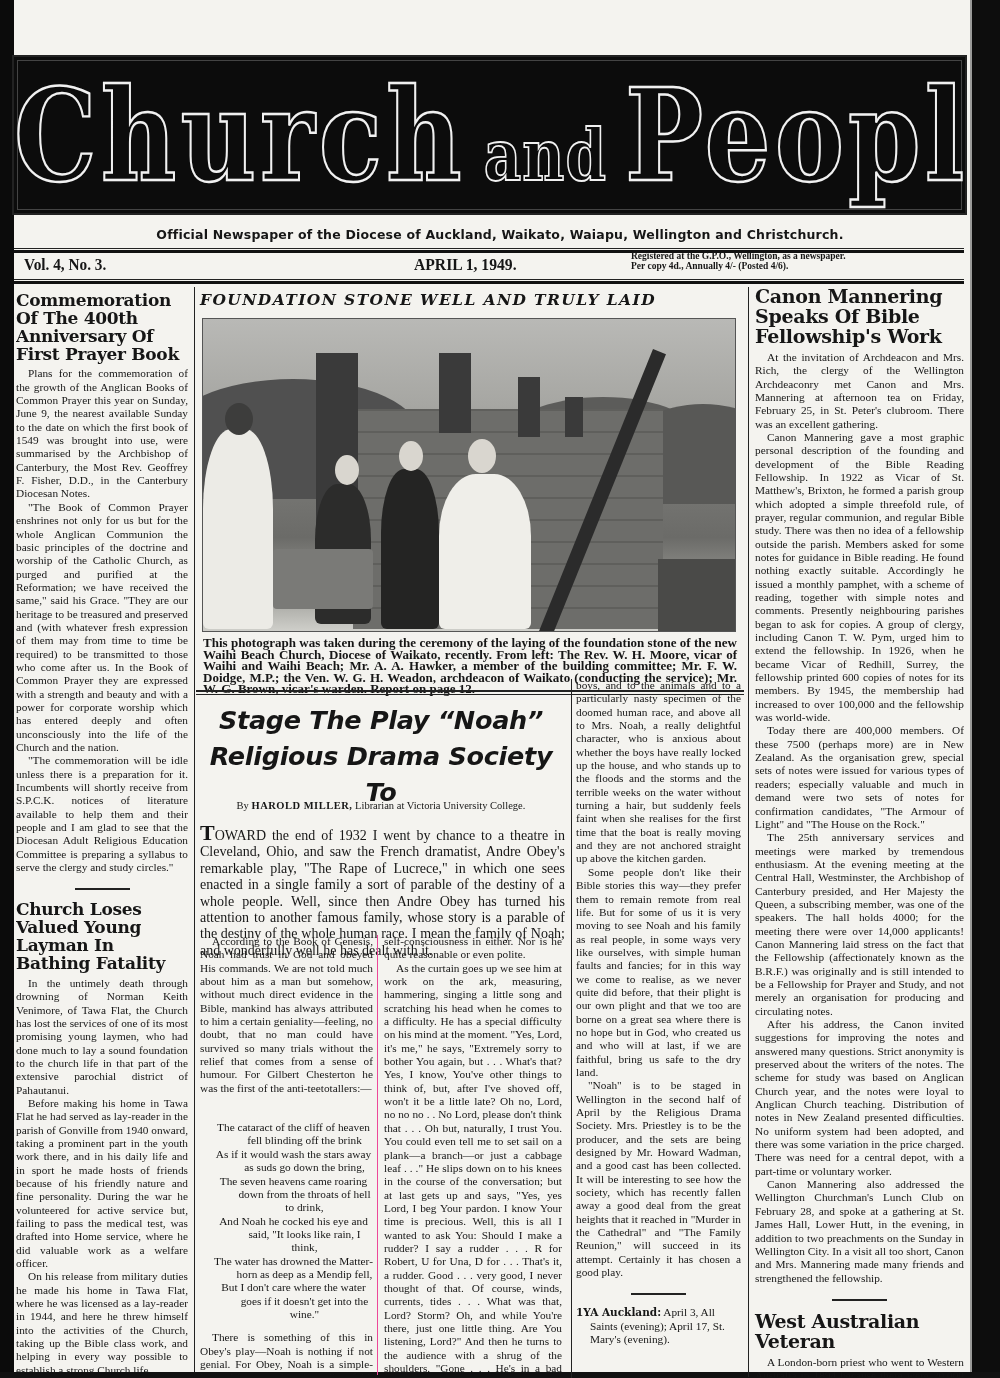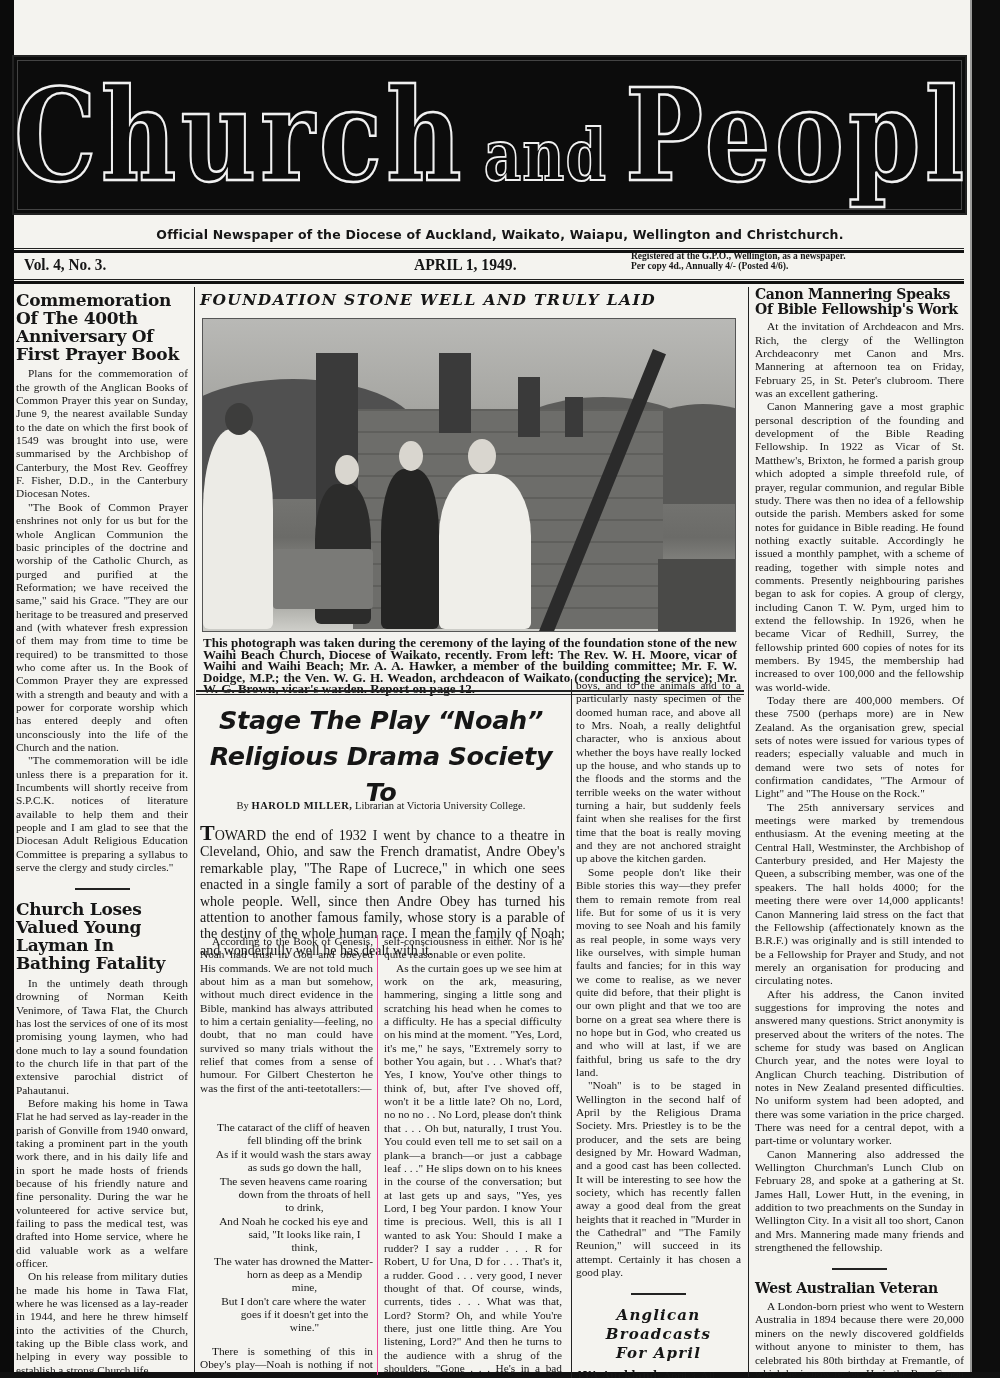--- a/index.html
+++ b/index.html
@@ -27,21 +27,21 @@
 
   
   .col { position: absolute; font-family: "Liberation Serif", serif; font-size: 11.3px; line-height: 13.35px; text-align: justify; overflow: hidden; }
   .col p { text-indent: 12px; }
   .col-left { left: 16px; top: 292px; width: 172px; height: 1080px; }
   .col-right { left: 748px; top: 287px; width: 216px; height: 1090px; padding-left: 6px; border-left: 1px solid #222; }
   .vline { position: absolute; background: #222; width: 1px; }
 
   .hd { font-family: "DejaVu Serif", serif; font-weight: bold; text-align: left; line-height: 1.05; margin-bottom: 4px; }
   .hd-left { font-size: 17px; letter-spacing: -0.3px; }
-  .hd-right { font-size: 14px; letter-spacing: -0.3px; }
+  .hd-right { font-size: 19px; letter-spacing: -0.3px; }
   .short-rule { width: 55px; height: 3px; border-top: 2px solid #222; margin: 14px auto 10px auto; }
 
   
   .photo-title { position: absolute; left: 200px; top: 290px; width: 540px; text-align: left; font-family: "DejaVu Serif", serif; font-style: italic; font-weight: bold; font-size: 15.5px; letter-spacing: 1.4px; }
   .photo { position: absolute; left: 202px; top: 318px; width: 534px; height: 314px; overflow: hidden; background: linear-gradient(180deg, #b9b9b6 0%, #a6a6a2 28%, #7c7c79 45%, #6b6b68 70%, #9d9d98 88%, #cfcfca 100%); border: 1px solid #555; }
   .photo .hill { position: absolute; background: #505050; border-radius: 50% 50% 0 0; }
   .photo .pillar { position: absolute; background: #3a3a3a; }
   .photo .wall { position: absolute; left: 150px; top: 90px; width: 310px; height: 220px; background: repeating-linear-gradient(0deg, #6d6d6a 0 20px, #5f5f5c 20px 22px); }
   .photo .fig { position: absolute; border-radius: 40% 40% 6px 6px; }
   .photo .head { position: absolute; border-radius: 50%; background: #d9d6cf; }
@@ -153,49 +153,45 @@
 <div class="lede">
   <span class="drop">T</span><span>OWARD the end of 1932 I went by chance to a theatre in Cleveland, Ohio, and saw the French dramatist, Andre Obey's remarkable play, "The Rape of Lucrece," in which one sees enacted in a single family a sort of parable of the destiny of a whole people. Well, since then Andre Obey has turned his attention to another famous family, whose story is a parable of the destiny of the whole human race. I mean the family of Noah; and wonderfully well he has dealt with it.</span>
 </div>
 
 <section class="col col-mid1">
   <p>According to the Book of Genesis, Noah had trust in God and obeyed His commands. We are not told much about him as a man but somehow, without much direct evidence in the Bible, mankind has always attributed to him a certain geniality—feeling, no doubt, that no man could have survived so many trials without the relief that comes from a sense of humour. For Gilbert Chesterton he was the first of the anti-teetotallers:—</p>
   <div class="poem">
     <div class="l1">The cataract of the cliff of heaven</div>
     <div class="l2">fell blinding off the brink</div>
     <div class="l1">As if it would wash the stars away</div>
-    <div class="l2">as suds go down the hall,</div>
+    <div class="l2">as suds go down the bring,</div>
     <div class="l1">The seven heavens came roaring</div>
     <div class="l2">down from the throats of hell to drink,</div>
     <div class="l1">And Noah he cocked his eye and</div>
     <div class="l2">said, "It looks like rain, I think,</div>
     <div class="l1">The water has drowned the Matter-</div>
-    <div class="l2">horn as deep as a Mendip mine,</div>
+    <div class="l2">horn as deep as a Mendip fell,</div>
     <div class="l1">But I don't care where the water</div>
     <div class="l2">goes if it doesn't get into the wine."</div>
   </div>
   <p>There is something of this in Obey's play—Noah is nothing if not genial. For Obey, Noah is a simple-hearted farmer, with a boundless faith in God and a great compassion for all God's creatures, human and sub-human. His relations with God are close and steady and one might say familiar; like some other Old Testament saints he "walked with" God as a friend and talks to Him as familiarly as he talks to Mrs. Noah and the boys. He slips easily from talk to prayer and there is no stiffness or</p>
 </section>
 
 <section class="col col-mid2">
   <p style="text-indent:0">self-consciousness in either. Nor is he quite reasonable or even polite.</p>
   <p>As the curtain goes up we see him at work on the ark, measuring, hammering, singing a little song and scratching his head when he comes to a difficulty. He has a special difficulty on his mind at the moment. "Yes, Lord, it's me," he says, "Extremely sorry to bother You again, but . . . What's that? Yes, I know, You've other things to think of, but, after I've shoved off, won't it be a little late? Oh no, Lord, no no no . . No Lord, please don't think that . . . Oh but, naturally, I trust You. You could even tell me to set sail on a plank—a branch—or just a cabbage leaf . . ." He slips down on to his knees in the course of the conversation; but at last gets up and says, "Yes, yes Lord, I beg Your pardon. I know Your time is precious. Well, this is all I wanted to ask You: Should I make a rudder? I say a rudder . . . R for Robert, U for Una, D for . . . That's it, a rudder. Good . . . very good, I never thought of that. Of course, winds, currents, tides . . . What was that, Lord? Storm? Oh, and while You're there, just one little thing. Are You listening, Lord?" And then he turns to the audience with a shrug of the shoulders. "Gone . . . He's in a bad temper . . . Well, you can't blame Him; He has so much to think of. All right—no rudder." And so it goes on.</p>
 
 </section>
 
 <section class="col col-mid3">
   <p style="text-indent:0">boys, and to the animals and to a particularly nasty specimen of the doomed human race, and above all to Mrs. Noah, a really delightful character, who is anxious about whether the boys have really locked up the house, and who stands up to the floods and the storms and the terrible weeks on the water without turning a hair, but suddenly feels faint when she realises for the first time that the boat is really moving and they are not anchored straight up above the kitchen garden.</p>
   <p>Some people don't like their Bible stories this way—they prefer them to remain remote from real life. But for some of us it is very moving to see Noah and his family as real people, in some ways very like ourselves, with simple human faults and fancies; for in this way we come to realise, as we never quite did before, that their plight is our own plight and that we too are borne on a great sea where there is no hope but in God, who created us and who will at last, if we are faithful, bring us safe to the dry land.</p>
   <p>"Noah" is to be staged in Wellington in the second half of April by the Religious Drama Society. Mrs. Priestley is to be the producer, and the sets are being designed by Mr. Howard Wadman, and a good cast has been collected. It will be interesting to see how the society, which has recently fallen away a good deal from the great heights that it reached in "Murder in the Cathedral" and "The Family Reunion," will succeed in its attempt. Certainly it has chosen a good play.</p>
   <div class="short-rule"></div>
   <div>
-    <h3 class="bh">
-      <div>Anglican Broadcasts</div>
-      <div>For April</div>
-    </h3>
     <p class="broadcast"><b>1YA Auckland:</b> <span>April 3, All Saints (evening); April 17, St. Mary's (evening).</span></p>
 
   </div>
 </section>
 
 <section class="col col-right">
   <article>
     <h2 class="hd hd-right">Canon Mannering Speaks Of Bible Fellowship's Work</h2>
     <p>At the invitation of Archdeacon and Mrs. Rich, the clergy of the Wellington Archdeaconry met Canon and Mrs. Mannering at afternoon tea on Friday, February 25, in St. Peter's clubroom. There was an excellent gathering.</p>
     <p>Canon Mannering gave a most graphic personal description of the founding and development of the Bible Reading Fellowship. In 1922 as Vicar of St. Matthew's, Brixton, he formed a parish group which adopted a simple threefold rule, of prayer, regular communion, and regular Bible study. There was then no idea of a fellowship outside the parish. Members asked for some notes for guidance in Bible reading. He found nothing exactly suitable. Accordingly he issued a monthly pamphet, with a scheme of reading, together with simple notes and comments. Presently neighbouring parishes began to ask for copies. A group of clergy, including Canon T. W. Pym, urged him to extend the fellowship. In 1926, when he became Vicar of Redhill, Surrey, the fellowship printed 600 copies of notes for its members. By 1945, the membership had increased to over 100,000 and the fellowship was world-wide.</p>

